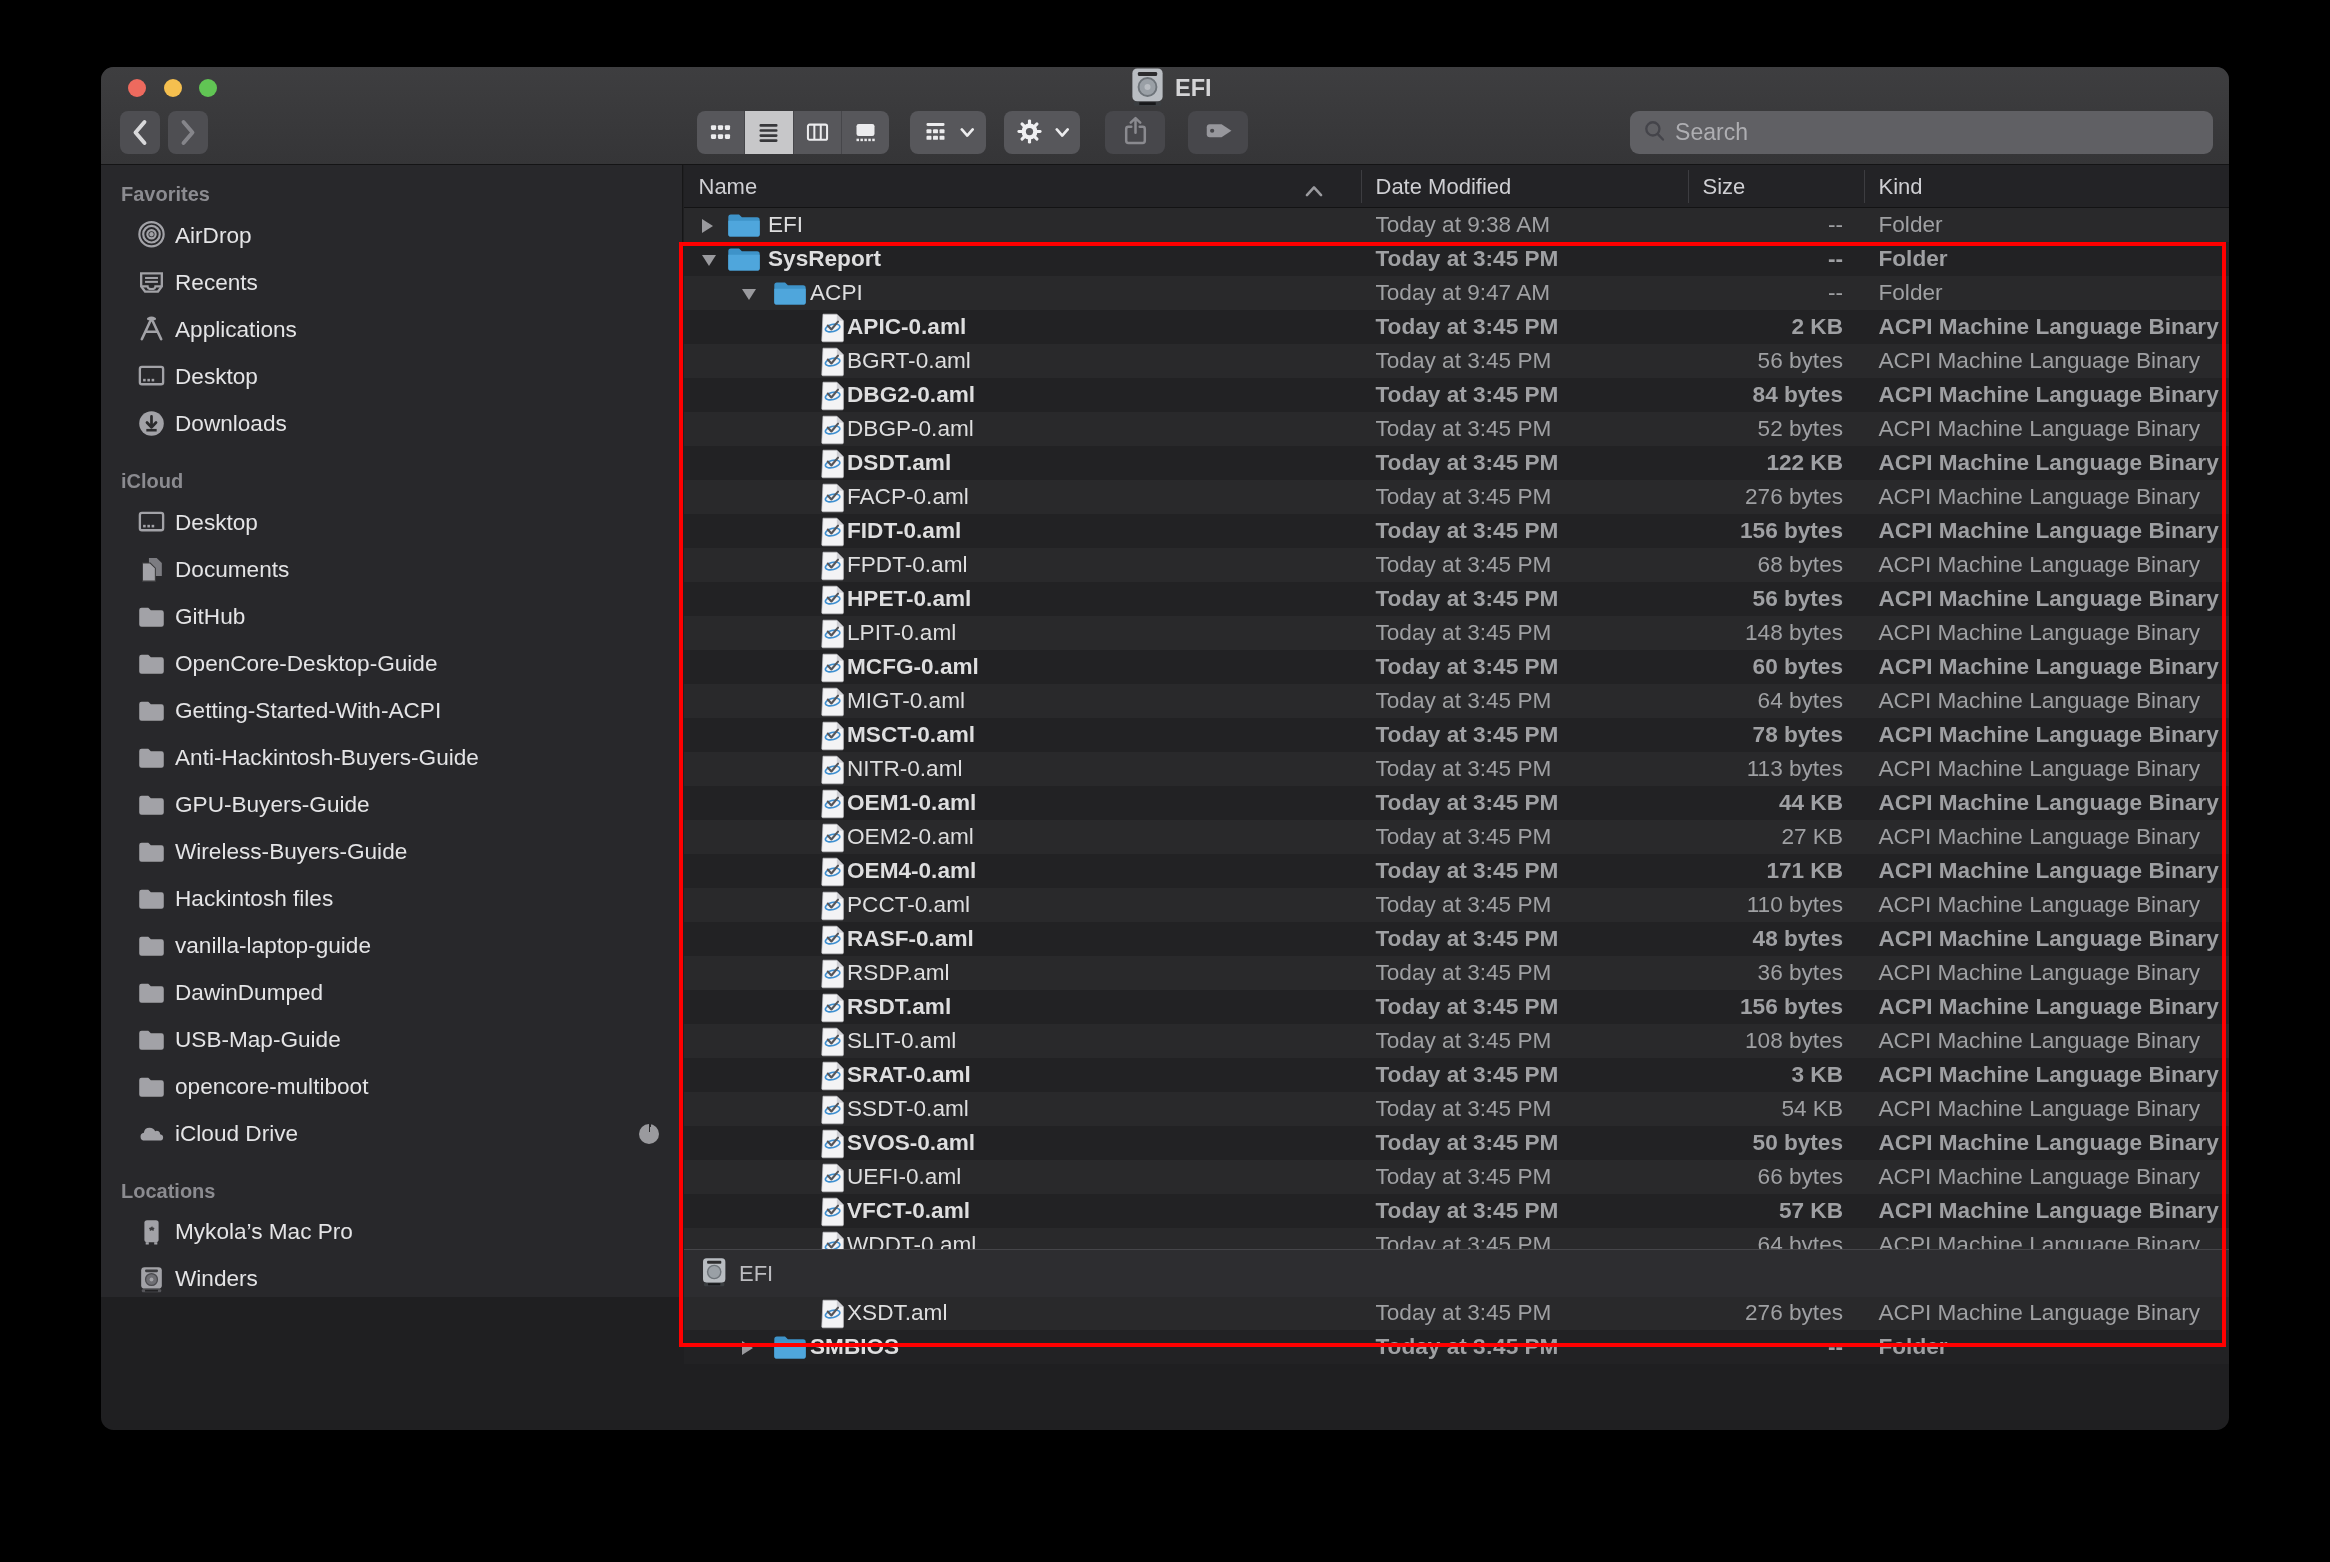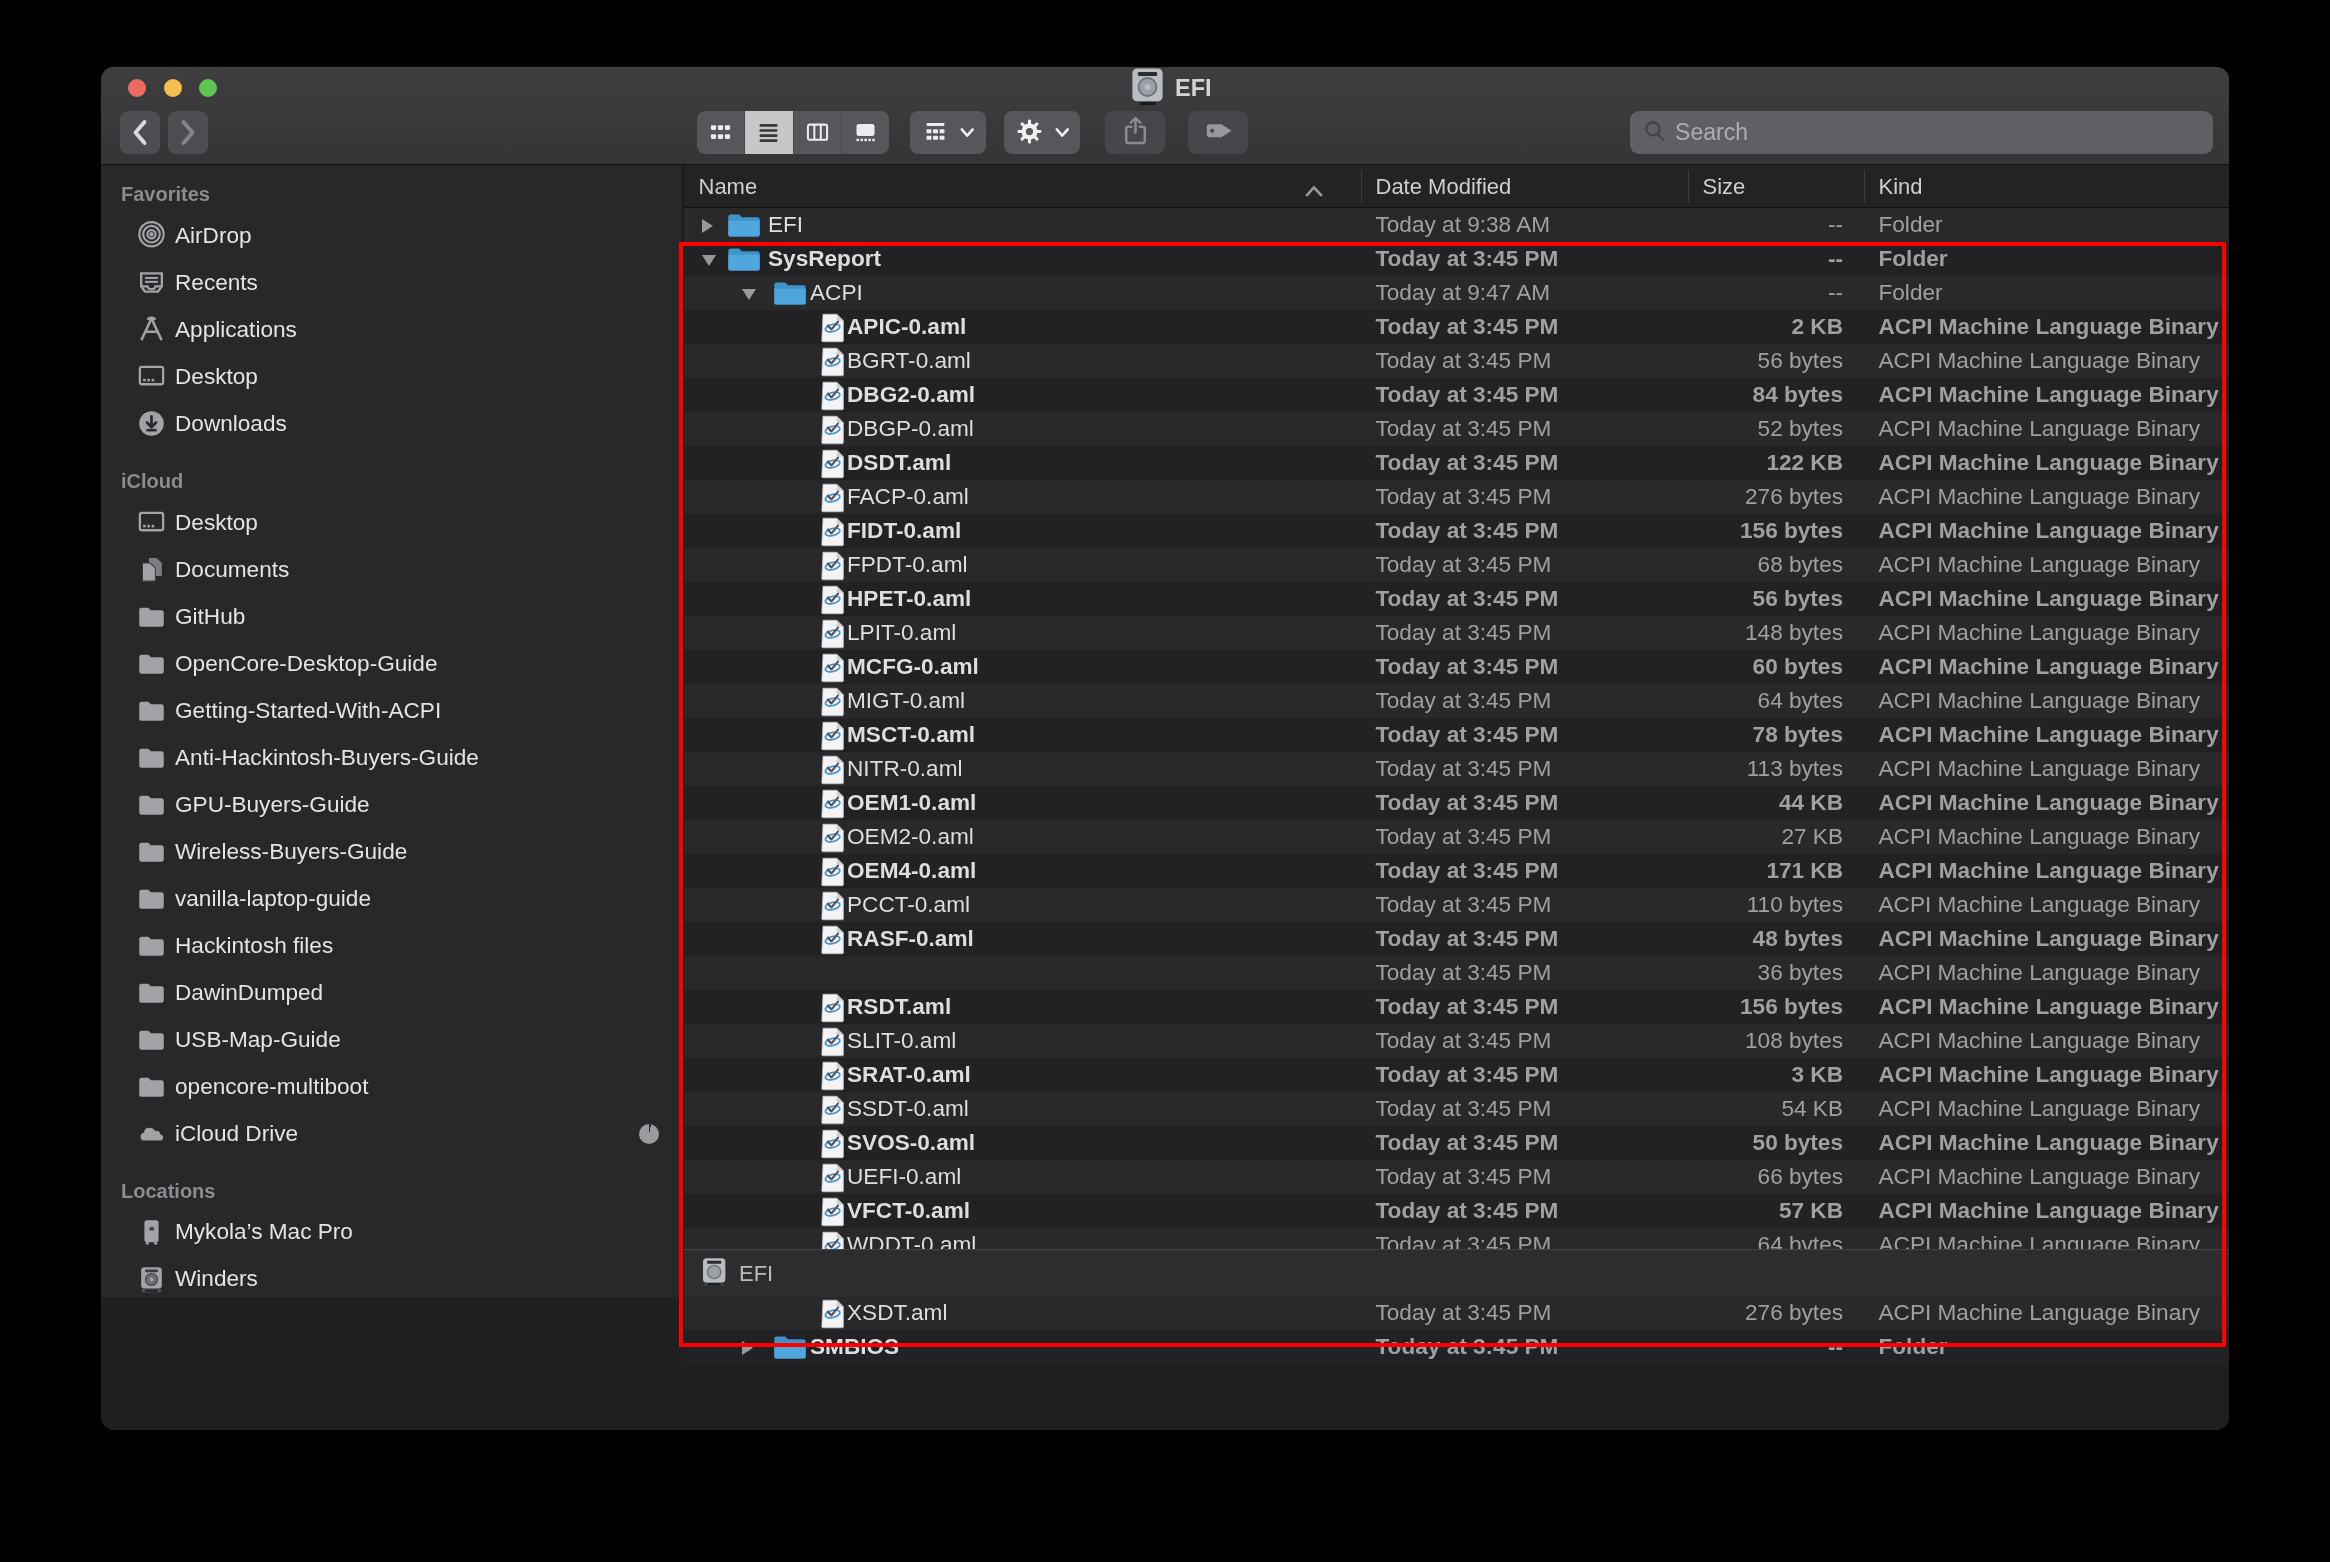--- a/index.html
+++ b/index.html
@@ -346,29 +346,29 @@
               </svg>
             </span>
             <span class="lbl">Wireless-Buyers-Guide</span>
           </div>
           <div class="side-item">
             <span class="ico">
               <svg width="31" height="31" viewBox="0 0 24 24">
     <path d="M2.5 7 q0-1.8 1.8-1.8 h5.2 l2 2 h8.2 q1.8 0 1.8 1.8 v9.2 q0 1.8-1.8 1.8 H4.3 q-1.8 0-1.8-1.8 z" fill="#a2a2a7"></path>
               </svg>
             </span>
+            <span class="lbl">Hackintosh files</span>
+          </div>
+          <div class="side-item">
+            <span class="ico">
+              <svg width="31" height="31" viewBox="0 0 24 24">
+    <path d="M2.5 7 q0-1.8 1.8-1.8 h5.2 l2 2 h8.2 q1.8 0 1.8 1.8 v9.2 q0 1.8-1.8 1.8 H4.3 q-1.8 0-1.8-1.8 z" fill="#a2a2a7"></path>
+              </svg>
+            </span>
             <span class="lbl">vanilla-laptop-guide</span>
-          </div>
-          <div class="side-item">
-            <span class="ico">
-              <svg width="31" height="31" viewBox="0 0 24 24">
-    <path d="M2.5 7 q0-1.8 1.8-1.8 h5.2 l2 2 h8.2 q1.8 0 1.8 1.8 v9.2 q0 1.8-1.8 1.8 H4.3 q-1.8 0-1.8-1.8 z" fill="#a2a2a7"></path>
-              </svg>
-            </span>
-            <span class="lbl">Hackintosh files</span>
           </div>
           <div class="side-item">
             <span class="ico">
               <svg width="31" height="31" viewBox="0 0 24 24">
     <path d="M2.5 7 q0-1.8 1.8-1.8 h5.2 l2 2 h8.2 q1.8 0 1.8 1.8 v9.2 q0 1.8-1.8 1.8 H4.3 q-1.8 0-1.8-1.8 z" fill="#a2a2a7"></path>
               </svg>
             </span>
             <span class="lbl">DawinDumped</span>
           </div>
           <div class="side-item">
@@ -778,20 +778,29 @@
     <ellipse cx="9.5" cy="12.5" rx="6.2" ry="3" fill="none" stroke="#3e8fd0" stroke-width="1.4" transform="rotate(-14 9.5 12.5)"></ellipse>
     <path d="M5.5 10.5 l3 3.2 5.5-6.5" fill="none" stroke="#55565a" stroke-width="1.8" stroke-linecap="round" stroke-linejoin="round"></path>
                   </svg></span>
                 <span class="fname" style="left: 163px;">RASF-0.aml</span>
               </div>
               <div class="cell c-date">Today at 3:45 PM</div>
               <div class="cell c-size">48 bytes</div>
               <div class="cell c-kind">ACPI Machine Language Binary</div>
             </div>
             <div class="row alt0">
+              <div class="cell c-name">
+                <span class="fico" style="left: 137px;"><svg width="24.4" height="30" viewBox="0 0 20 25">
+    <path d="M1.5 1 h11.5 l5.5 5.5 V23 q0 1-1 1 h-16 q-1 0-1-1 z" fill="#f3f3f5" stroke="#c2c2c6" stroke-width="0.6"></path>
+    <path d="M13 1 l5.5 5.5 H13 z" fill="#cfcfd4"></path>
+    <ellipse cx="9.5" cy="12.5" rx="6.2" ry="3" fill="none" stroke="#3e8fd0" stroke-width="1.4" transform="rotate(-14 9.5 12.5)"></ellipse>
+    <path d="M5.5 10.5 l3 3.2 5.5-6.5" fill="none" stroke="#55565a" stroke-width="1.8" stroke-linecap="round" stroke-linejoin="round"></path>
+                  </svg></span>
+                <span class="fname" style="left: 163px;">RSDP.aml</span>
+              </div>
               <div class="cell c-date">Today at 3:45 PM</div>
               <div class="cell c-size">36 bytes</div>
               <div class="cell c-kind">ACPI Machine Language Binary</div>
             </div>
             <div class="row alt1">
               <div class="cell c-name">
                 <span class="fico" style="left: 137px;"><svg width="24.4" height="30" viewBox="0 0 20 25">
     <path d="M1.5 1 h11.5 l5.5 5.5 V23 q0 1-1 1 h-16 q-1 0-1-1 z" fill="#f3f3f5" stroke="#c2c2c6" stroke-width="0.6"></path>
     <path d="M13 1 l5.5 5.5 H13 z" fill="#cfcfd4"></path>
     <ellipse cx="9.5" cy="12.5" rx="6.2" ry="3" fill="none" stroke="#3e8fd0" stroke-width="1.4" transform="rotate(-14 9.5 12.5)"></ellipse>

